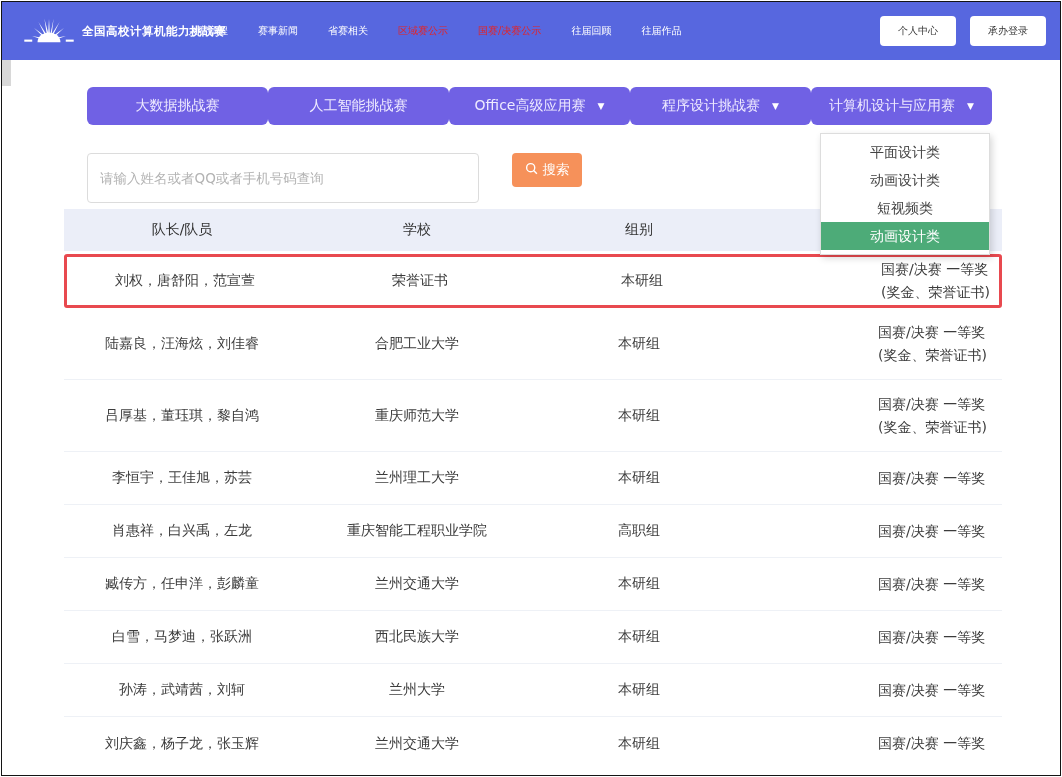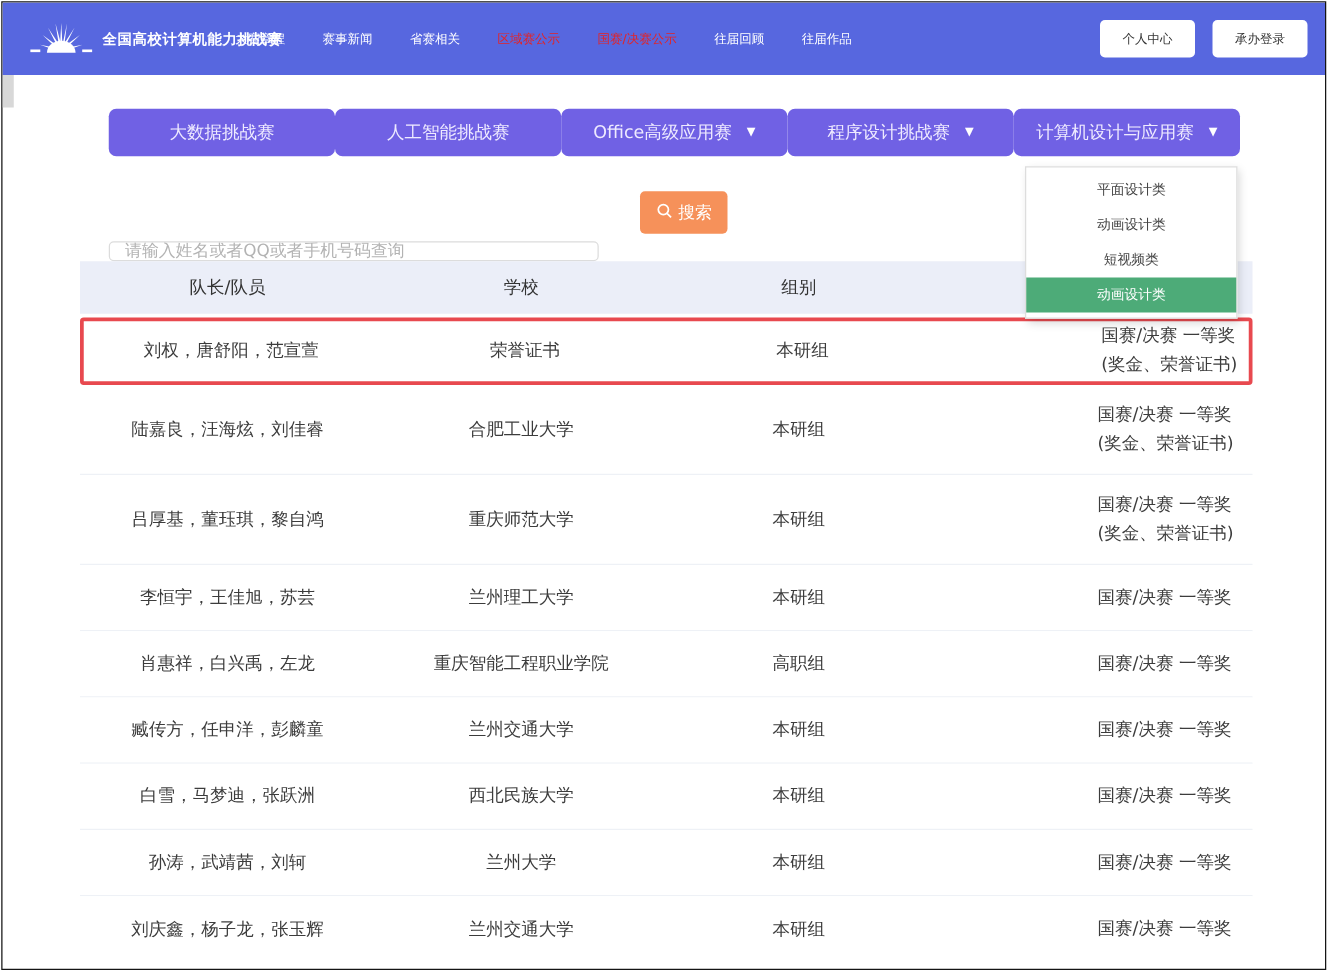--- a/index.html
+++ b/index.html
@@ -19,25 +19,25 @@
 
   .left-strip { position:absolute; left:0; top:58px; width:9px; height:26px; background:#d8d8d8; }
 
   
   .cat-row { position:absolute; top:85px; left:85px; width:905px; display:flex; gap:0; }
   .cat-btn { flex:1; height:38px; background:#7061e4; border:none; border-radius:6px; color:#eeeaff; font-size:14px; display:flex; align-items:center; justify-content:center; gap:12px; cursor:pointer; font-family:inherit; white-space:nowrap; }
   .caret { font-size:9px; color:#fff; }
 
   
   .dropdown { position:absolute; top:131px; left:818px; width:170px; background:#fff; border:1px solid #ddd; box-shadow:2px 3px 7px rgba(0,0,0,.16); padding:4px 0 4px; z-index:30; }
-  .dd-item { height:28px; line-height:28px; text-align:center; font-size:11px; color:#444; cursor:pointer; }
+  .dd-item { height:28px; line-height:28px; text-align:center; font-size:14px; color:#444; cursor:pointer; }
   .dd-item.active { background:#4dab78; color:#fff; }
 
   
-  .search-input { position:absolute; top:151px; left:85px; width:392px; height:16px; border:1px solid #dcdcdc; border-radius:4px; padding:0 12px; font-size:13.5px; color:#333; font-family:inherit; outline:none;margin-top:40px; }
+  .search-input { position:absolute; top:151px; left:85px; width:392px; height:50px; border:1px solid #dcdcdc; border-radius:4px; padding:0 12px; font-size:13.5px; color:#333; font-family:inherit; outline:none; }
   .search-input::placeholder { color:#b3b3b3; }
   .search-btn { position:absolute; top:151px; left:510px; width:70px; height:34px; background:#f6915a; border:none; border-radius:4px; color:#fff; font-size:13.5px; display:flex; align-items:center; justify-content:center; gap:5px; cursor:pointer; font-family:inherit; }
 
   
   .table { position:absolute; top:207px; left:62px; width:938px; }
   .thead { display:grid; grid-template-columns:236px 234px 210px 1fr; height:42px; background:#ebeef8; align-items:center; }
   .th { text-align:center; font-size:14px; color:#333; }
   .row { display:grid; grid-template-columns:236px 234px 210px 1fr; align-items:center; border-bottom:1px solid #eef1f6; background:#fff; }
   .row.tall { height:72px; }
   .row.short { height:53px; }

